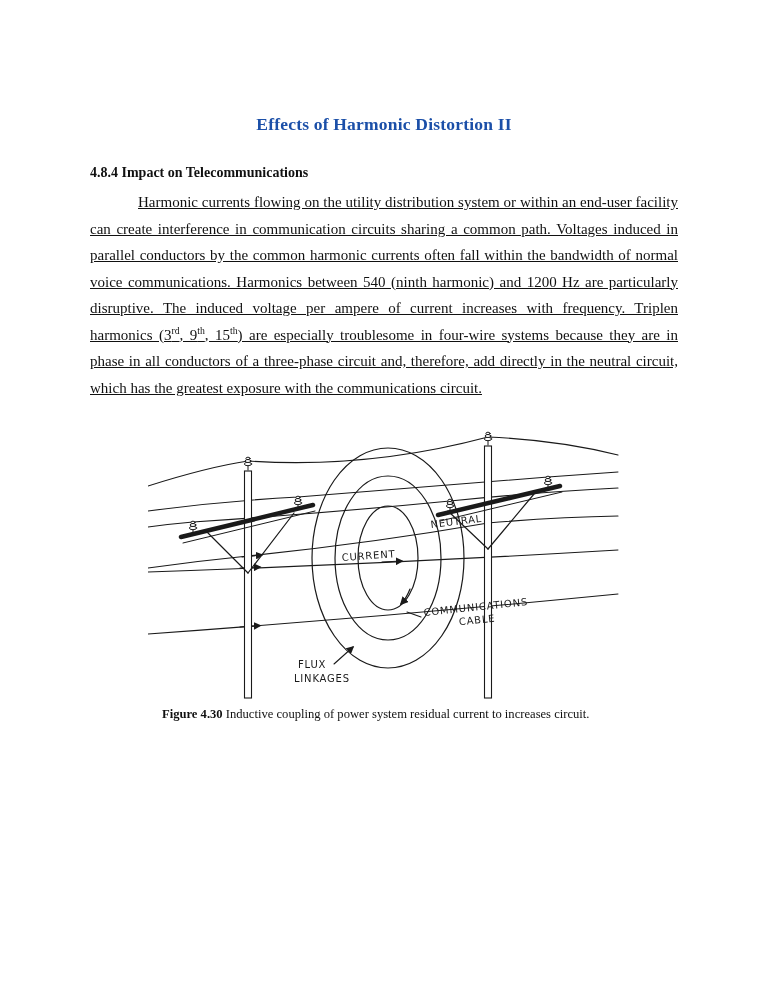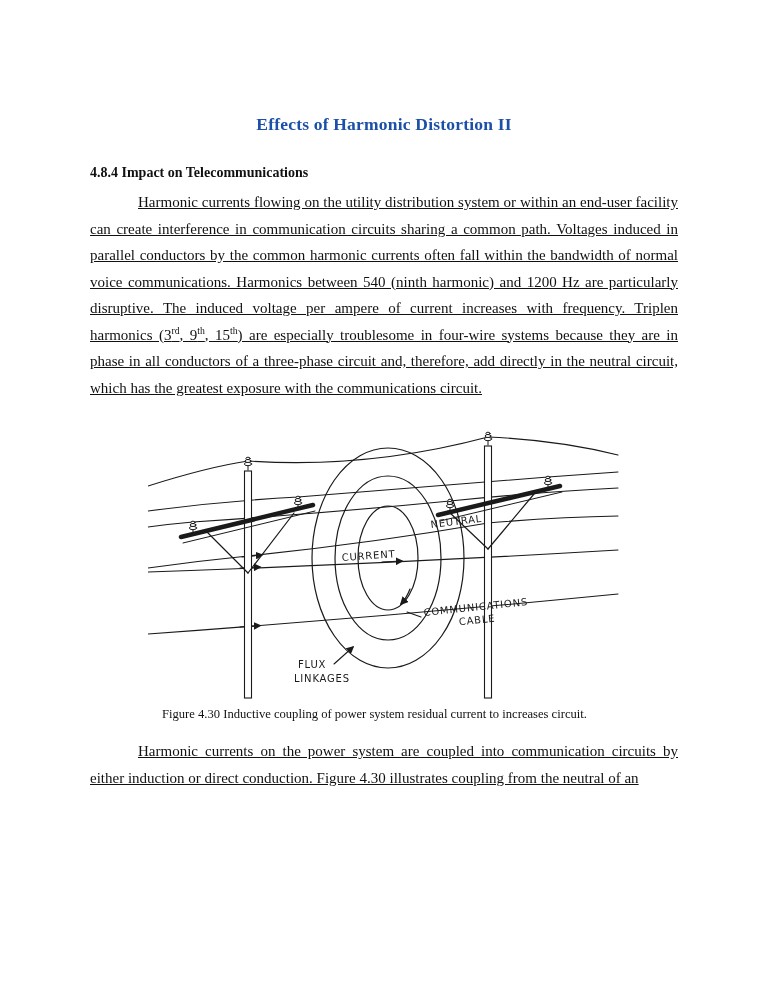--- a/index.html
+++ b/index.html
@@ -35,21 +35,21 @@
     text-decoration:underline;
   }
   .body-para sup { font-size:0.65em; line-height:0; }
   .figure-block { margin-top:30px; }
   .figure-svg { display:block; margin:0 auto; }
   .figure-caption {
     font-size:12.6px;
     margin:8px 0 0 72px;
     text-align:left;
   }
-  .figure-caption .cap-label { font-weight:normal; }
+  .figure-caption .cap-label { font-weight:bold; }
   .para-2 { margin-top:16px; }
   svg text {
     font-family:"DejaVu Sans", sans-serif;
     font-size:10px;
     letter-spacing:0.8px;
     fill:#1a1a1a;
   }
 </style>
 </head>
 <body>
@@ -125,15 +125,14 @@
       </g>
       <line x1="273" y1="186" x2="259" y2="181"></line>
       <text x="150" y="237" stroke="none">FLUX</text>
       <text x="146" y="251" stroke="none">LINKAGES</text>
       <line x1="186" y1="233" x2="205" y2="216" marker-end="url(#arr)"></line>
     </svg>
 
     <p class="figure-caption"><span class="cap-label">Figure 4.30</span><span> Inductive coupling of power system residual current to increases circuit.</span></p>
   </div>
 
-  <p class="body-para para-2">Harmonic currents on the power system are coupled into communication circuits by either induction or direct conduction. Figure 4.30 illustrates coupling from the neutral of an</p>
 
 </div>
 
 </body></html>

